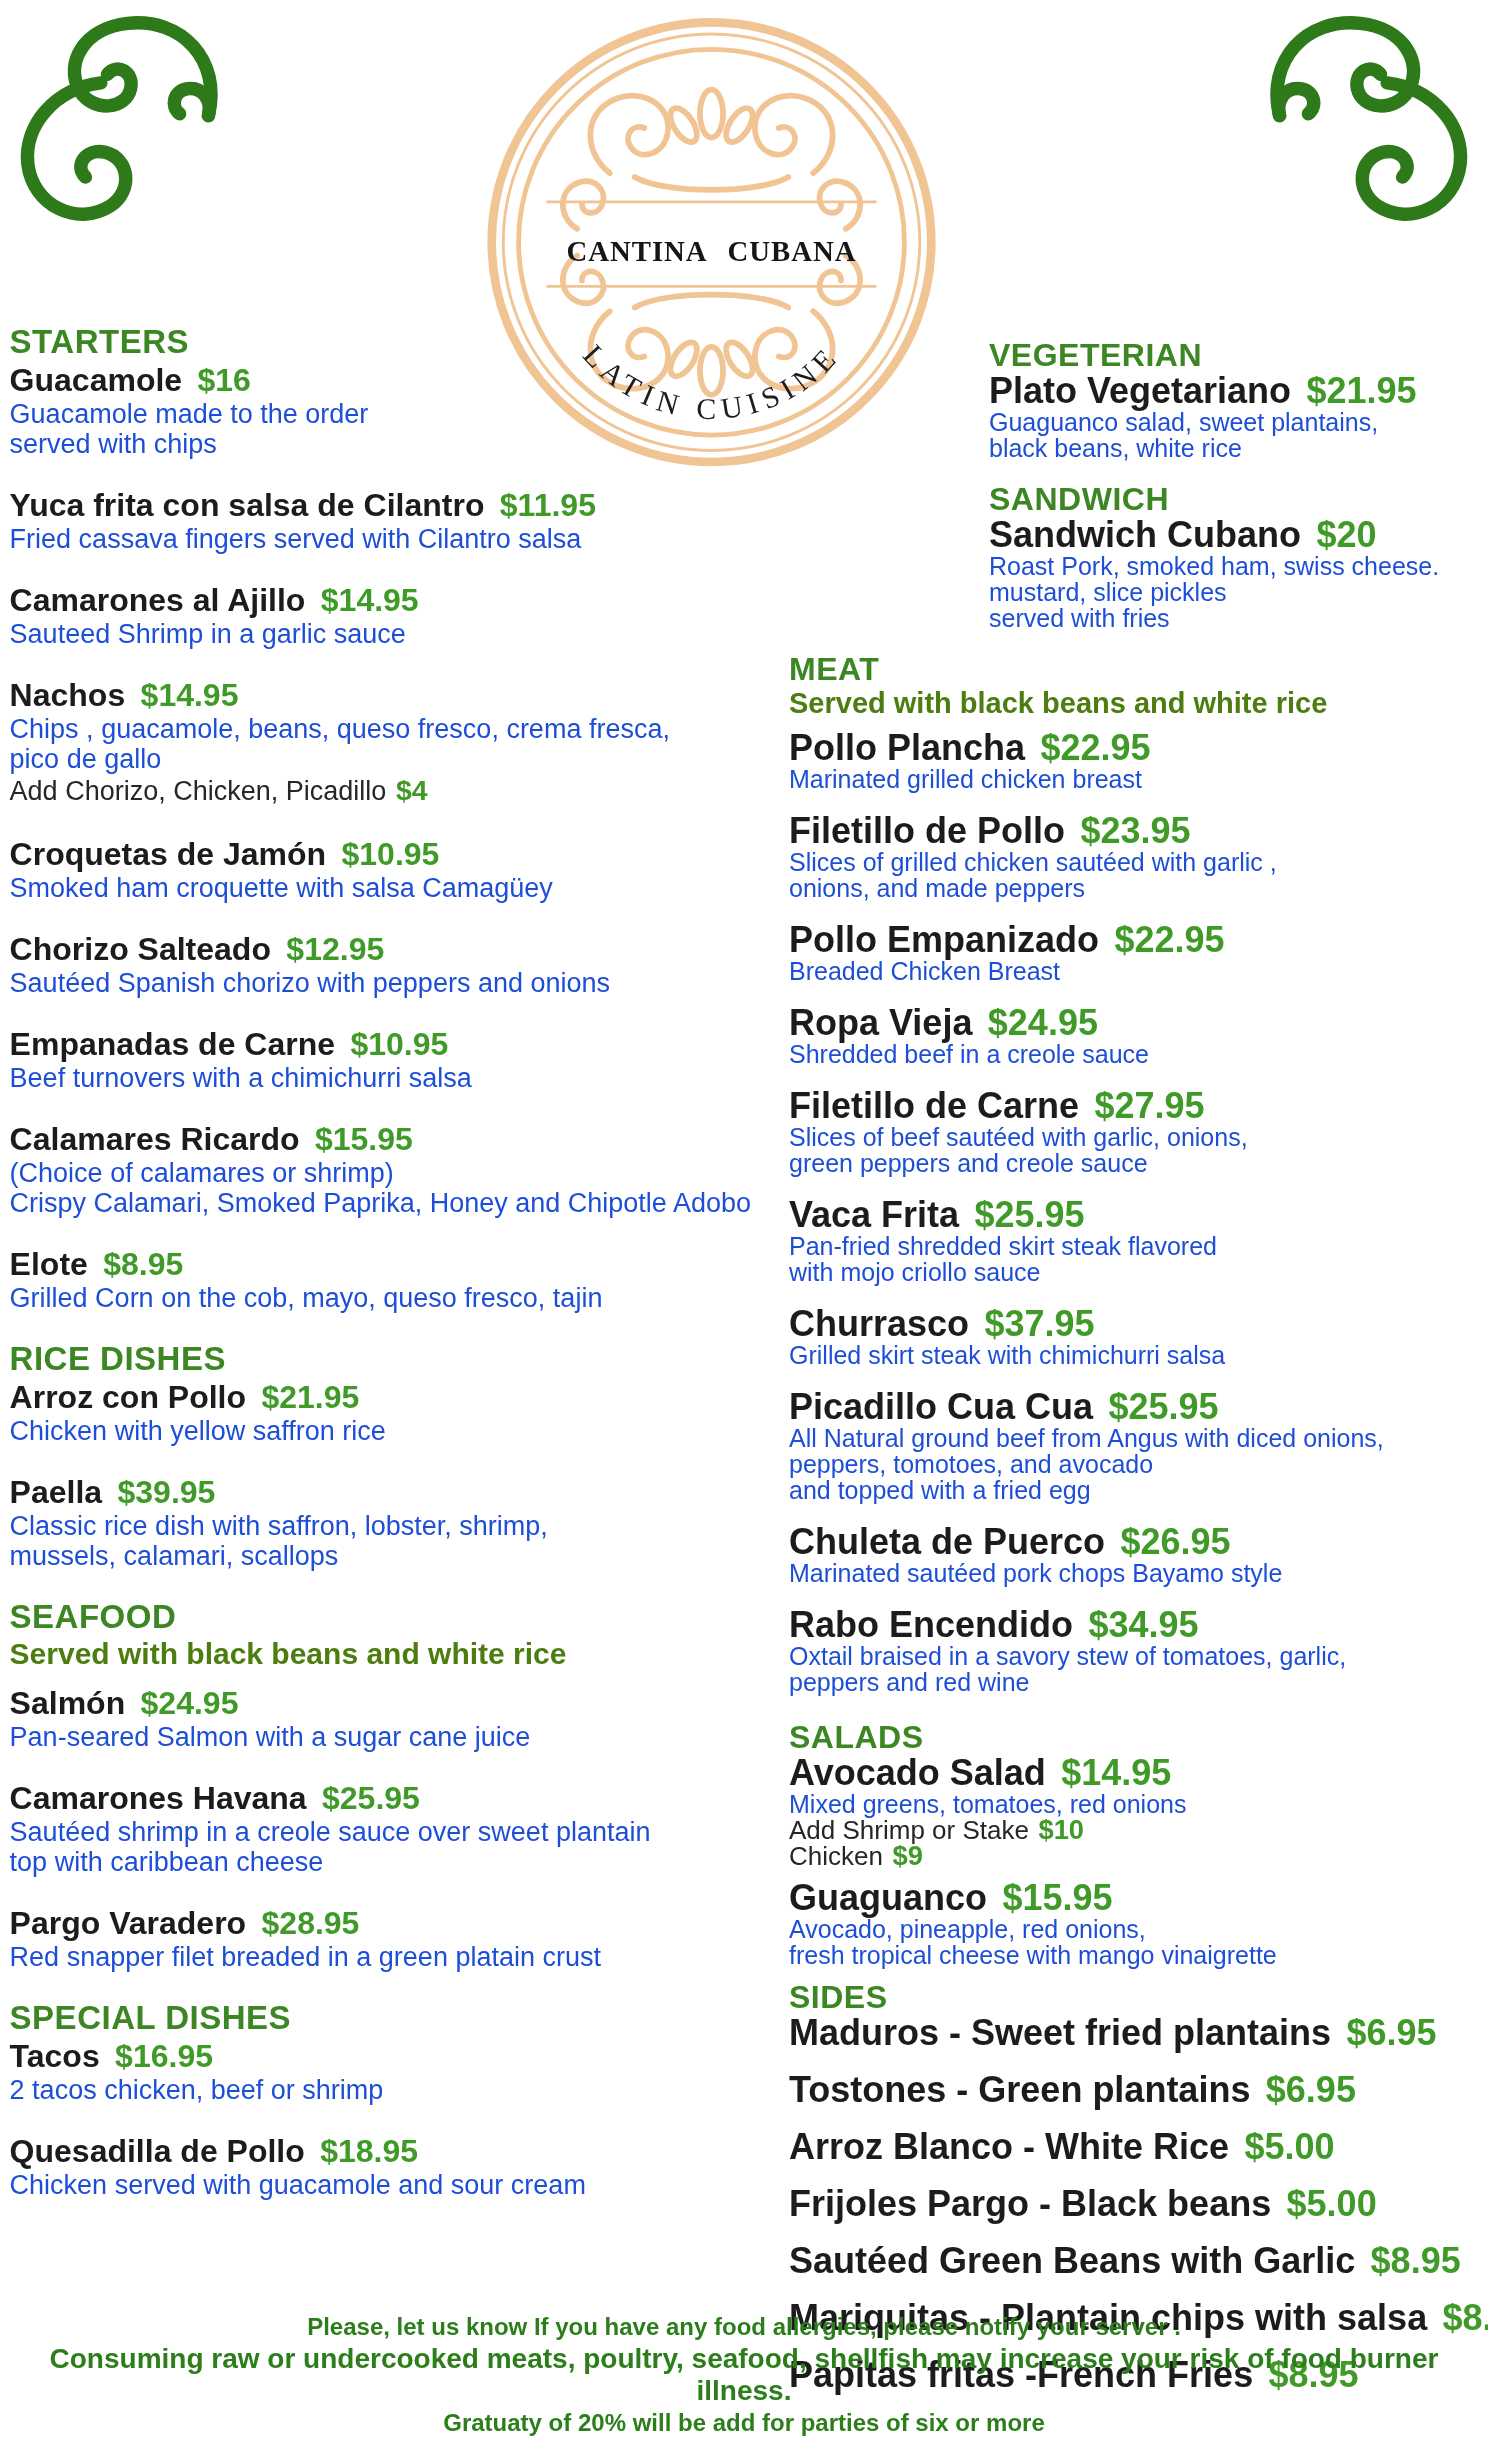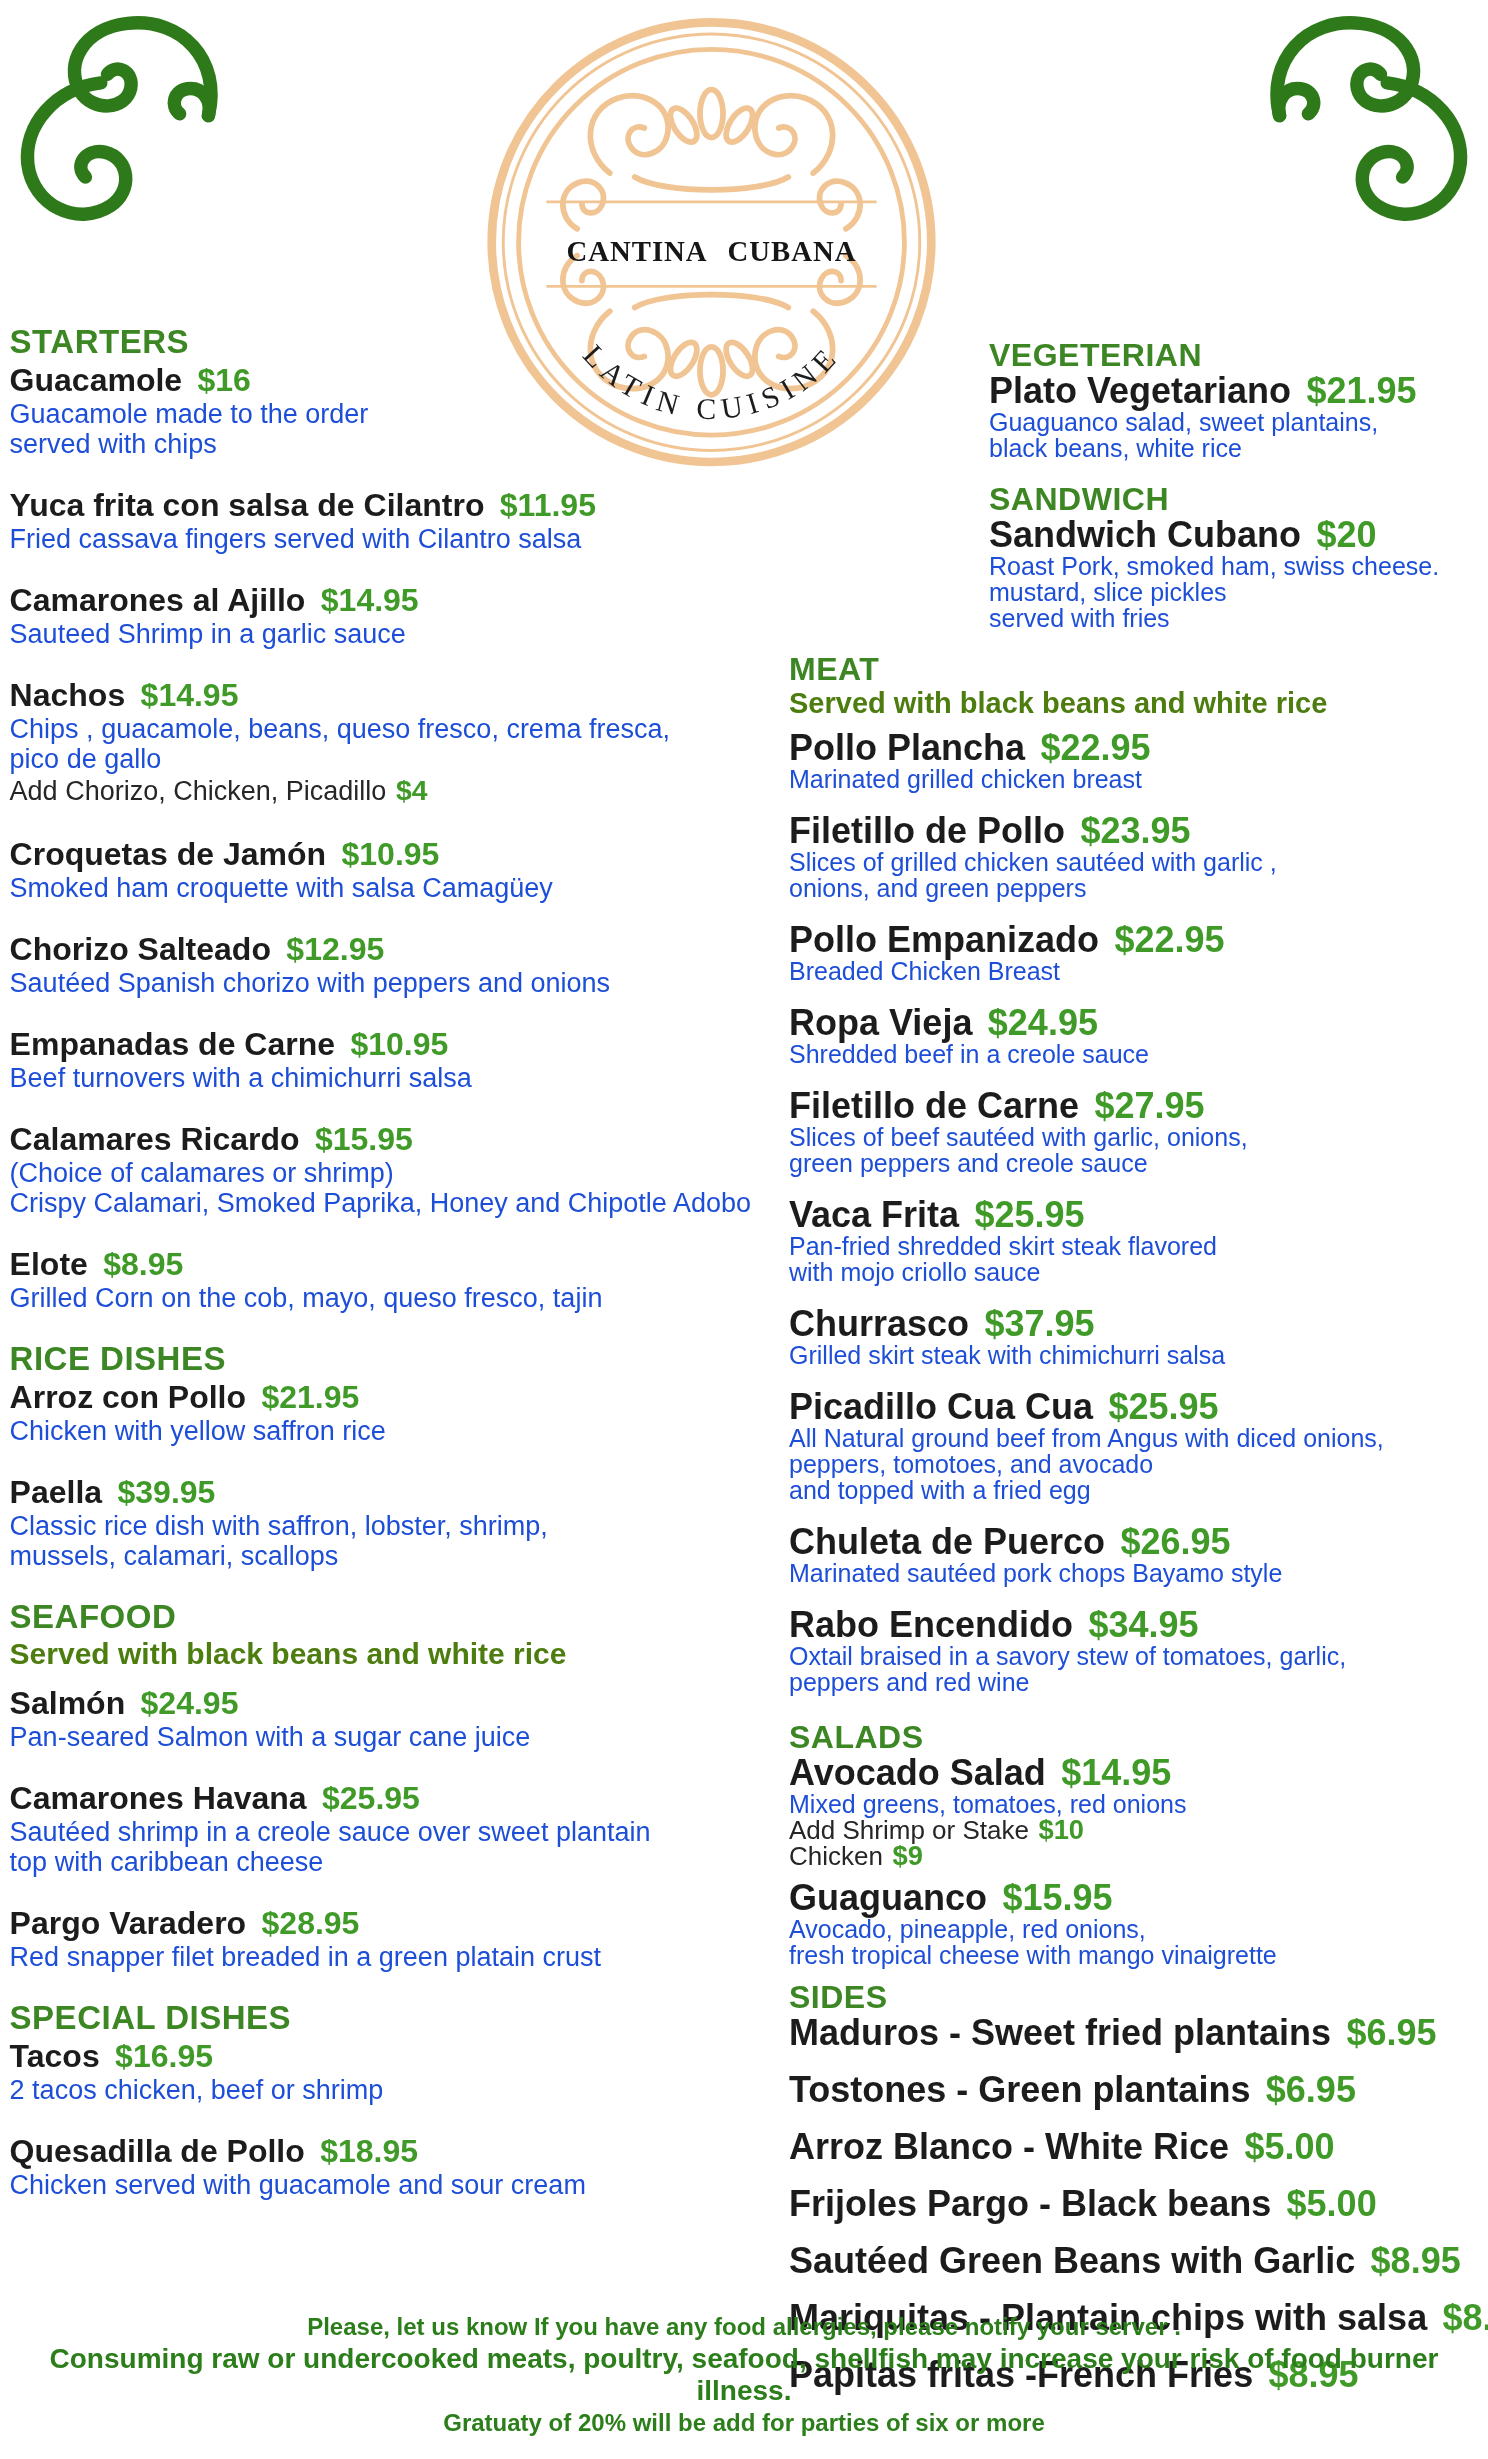--- a/index.html
+++ b/index.html
@@ -214,21 +214,21 @@
       <section class="section">
         <h2 class="section-title">MEAT</h2>
         <div class="section-note">Served with black beans and white rice</div>
         <div class="item">
           <div class="item-head"><span class="item-name">Pollo Plancha</span><span class="item-price">$22.95</span></div>
           <div class="item-desc">Marinated grilled chicken breast</div>
         </div>
         <div class="item">
           <div class="item-head"><span class="item-name">Filetillo de Pollo</span><span class="item-price">$23.95</span></div>
           <div class="item-desc">Slices of grilled chicken sautéed with garlic ,</div>
-          <div class="item-desc">onions, and green peppers</div>
+          <div class="item-desc">onions, and made peppers</div>
         </div>
         <div class="item">
           <div class="item-head"><span class="item-name">Pollo Empanizado</span><span class="item-price">$22.95</span></div>
           <div class="item-desc">Breaded Chicken Breast</div>
         </div>
         <div class="item">
           <div class="item-head"><span class="item-name">Ropa Vieja</span><span class="item-price">$24.95</span></div>
           <div class="item-desc">Shredded beef in a creole sauce</div>
         </div>
         <div class="item">

